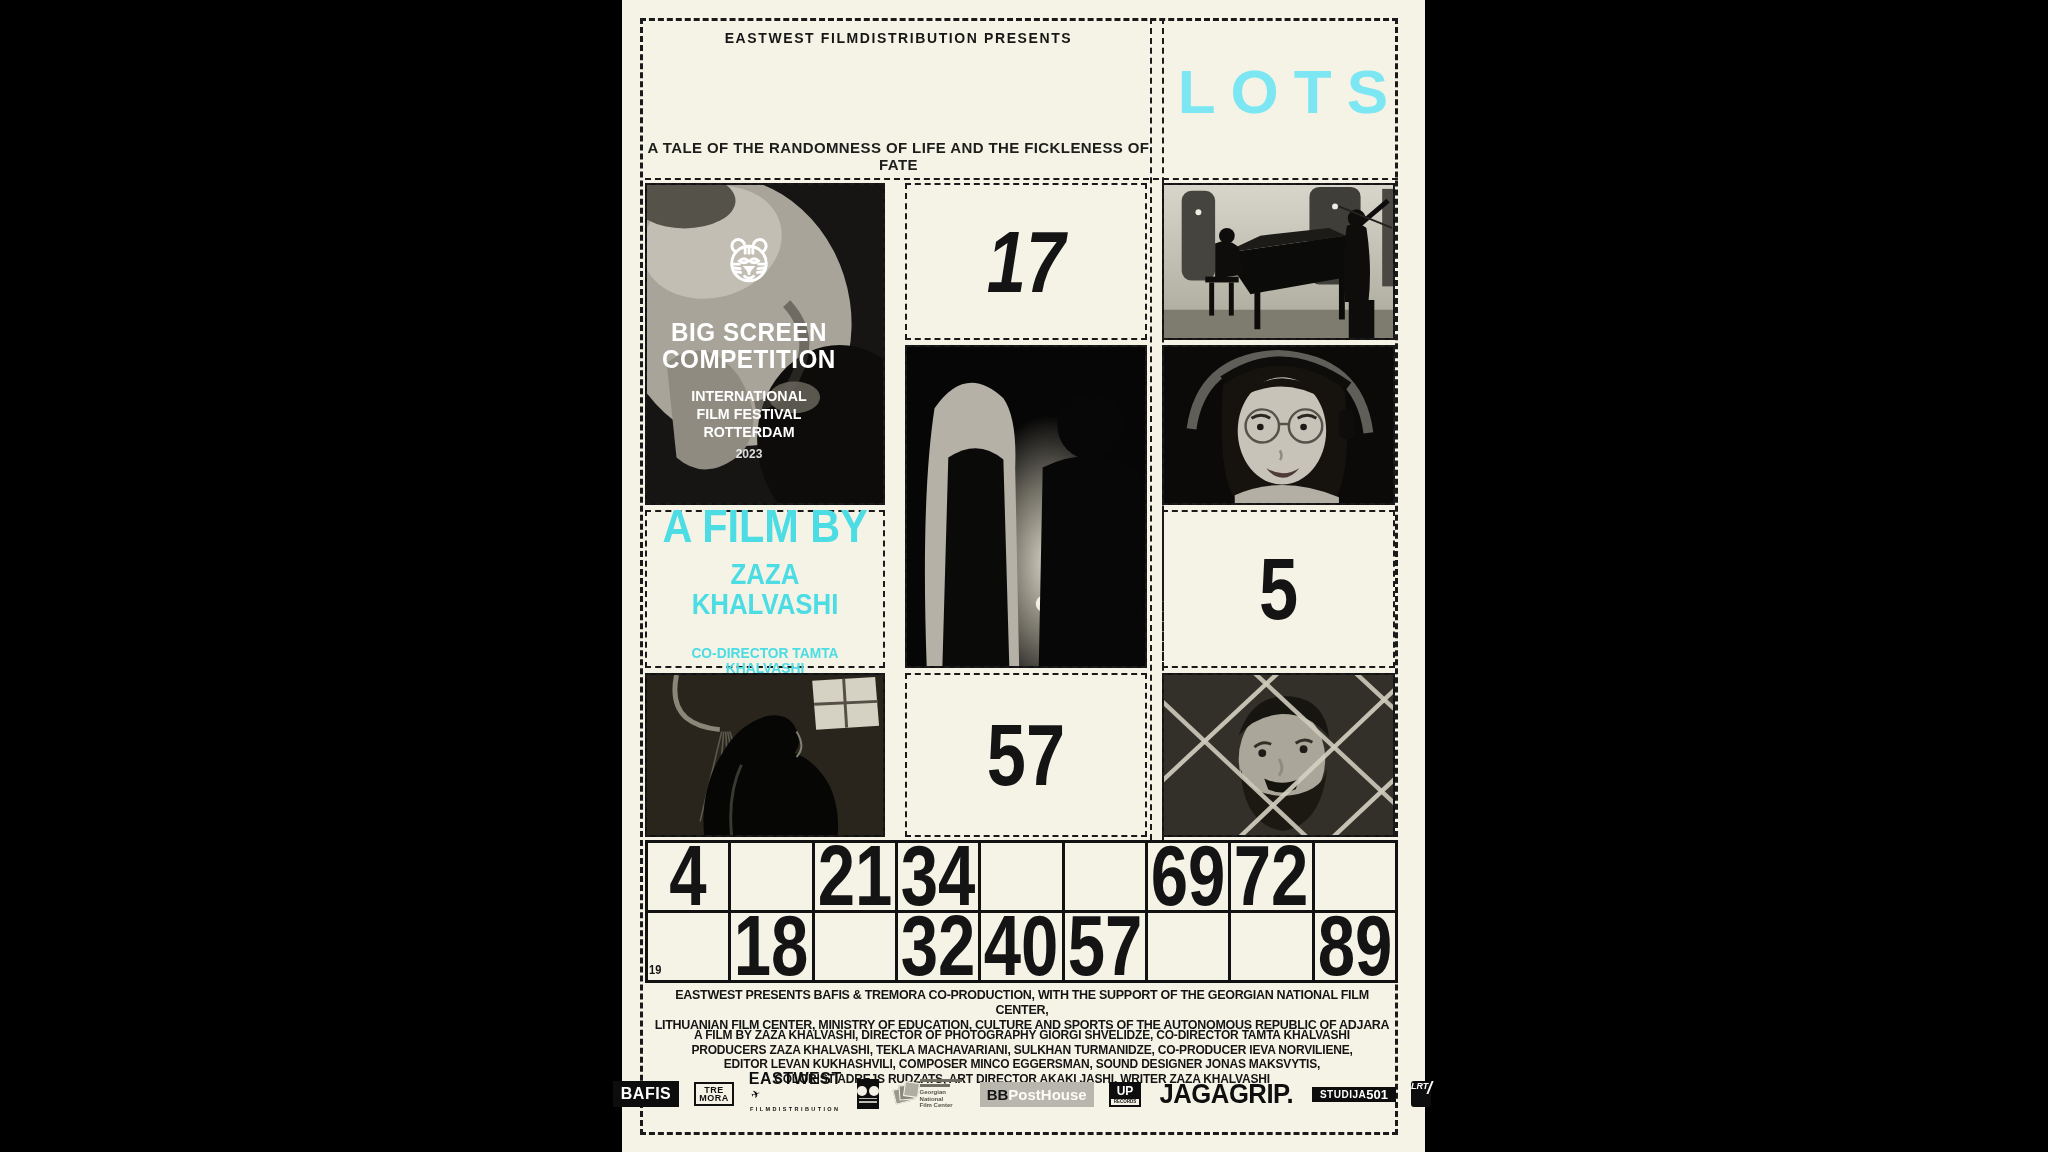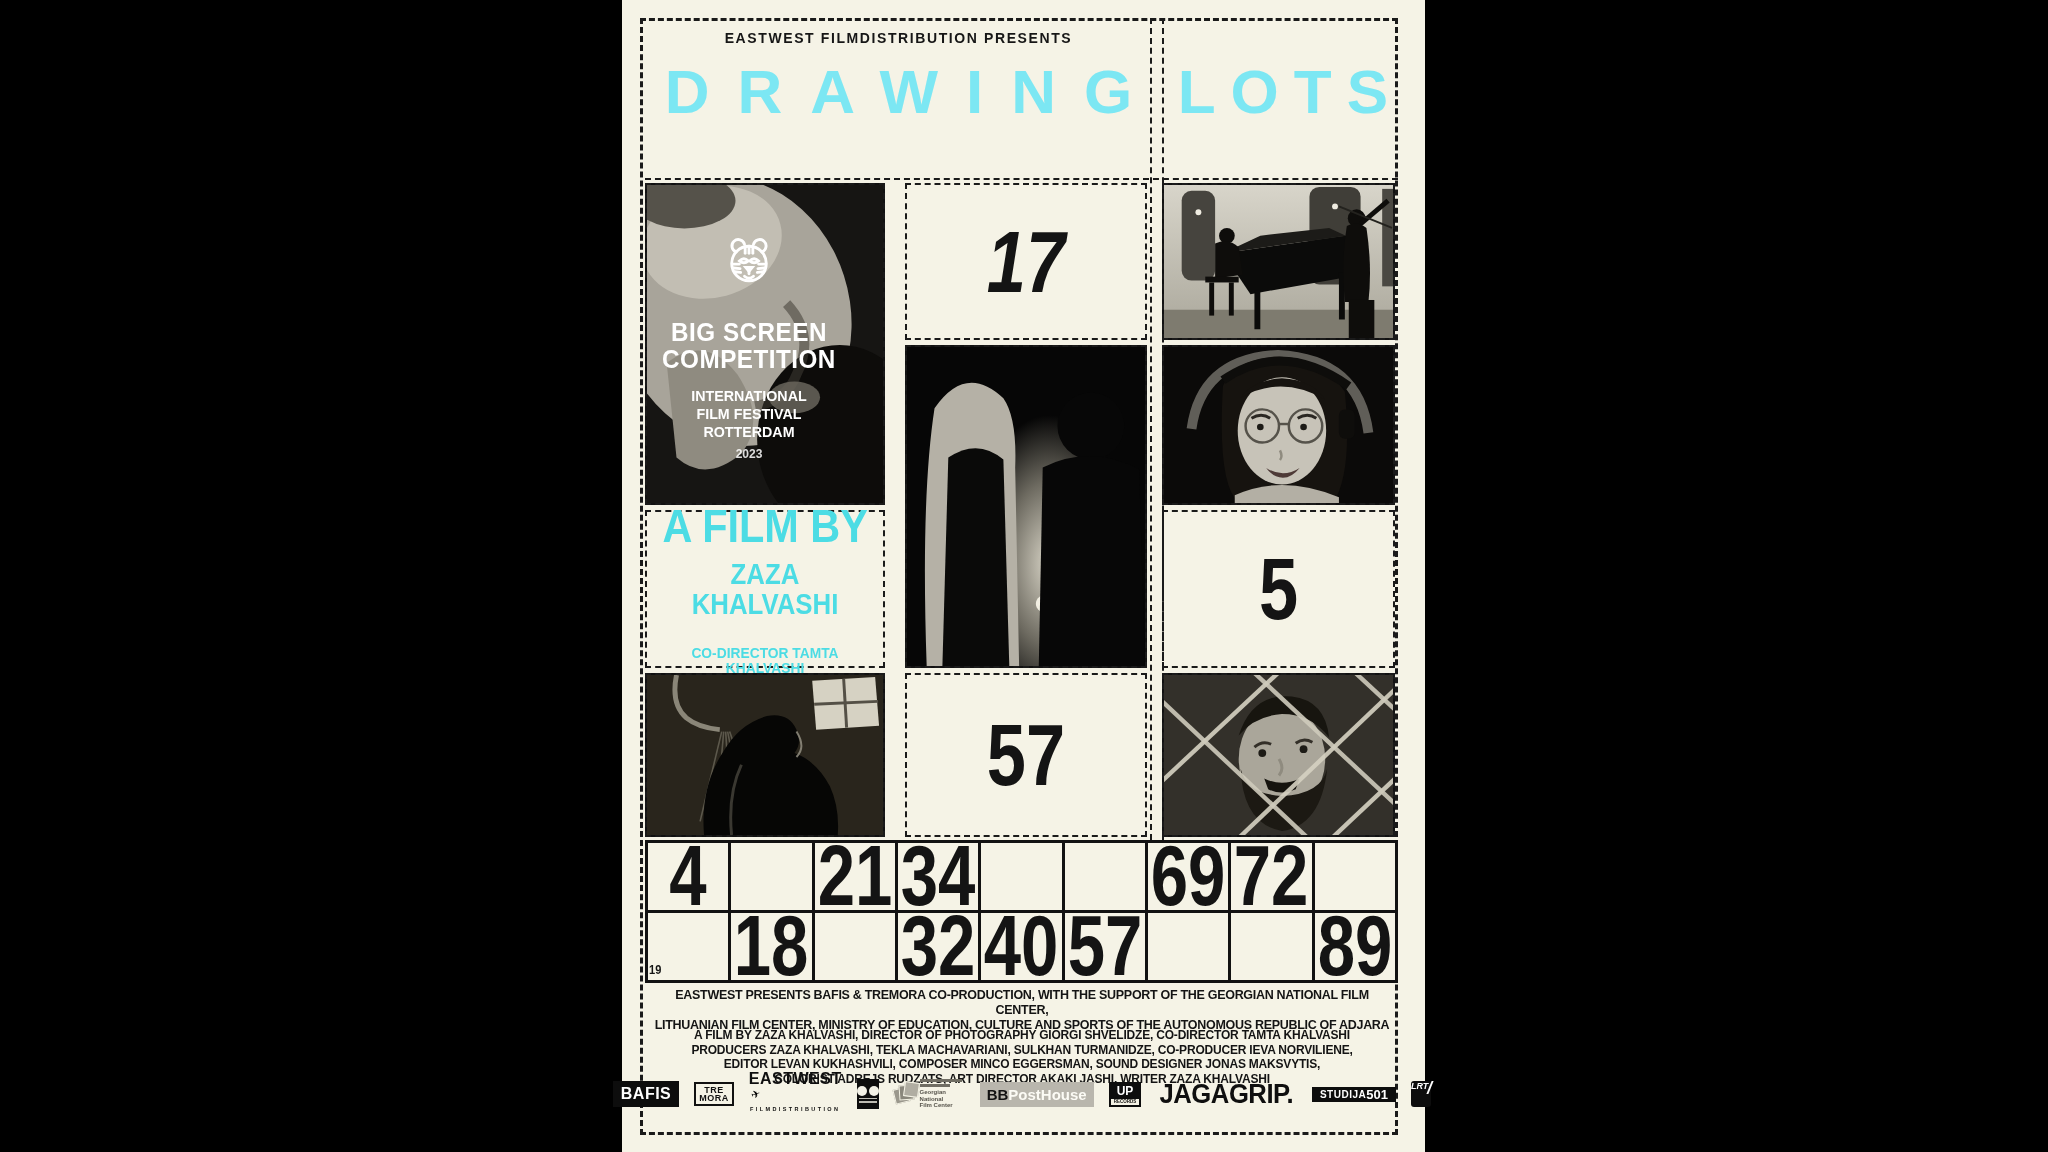--- a/index.html
+++ b/index.html
@@ -97,22 +97,22 @@
 
 <div class="stage">
   <div class="poster">
 
     <div class="frame"></div>
     <div class="vdiv" style="left:528px;"></div>
     <div class="vdiv" style="left:540px;"></div>
     <div class="hdr-bottom"></div>
 
     <div class="presents">EASTWEST FILMDISTRIBUTION PRESENTS</div>
-    <div class="title-left">DRAWING</div>
     <div class="title-right">LOTS</div>
+    <div class="tagline">A TALE OF THE RANDOMNESS OF LIFE AND THE FICKLENESS OF FATE</div>
 
     <div class="pcell" style="left:23px;top:183px;width:240px;height:322px;">
       <svg viewBox="0 0 240 322" preserveAspectRatio="none">
         <rect width="240" height="322" fill="#161513"></rect>
         <ellipse cx="88" cy="128" rx="118" ry="138" fill="#a8a49a" transform="rotate(-18 88 128)"></ellipse>
         <ellipse cx="66" cy="58" rx="72" ry="56" fill="#c2beb3" transform="rotate(-15 66 58)"></ellipse>
         <path d="M20 180 Q60 150 92 192 Q122 238 96 272 Q60 302 30 276 Z" fill="#8f8b80"></path>
         <ellipse cx="196" cy="258" rx="84" ry="96" fill="#0d0c0a"></ellipse>
         <ellipse cx="38" cy="16" rx="52" ry="28" fill="#55524a"></ellipse>
         <path d="M142 120 q30 32 10 72 q-10 26 -42 32" stroke="#3f3c35" stroke-width="10" fill="none" opacity="0.55"></path>

